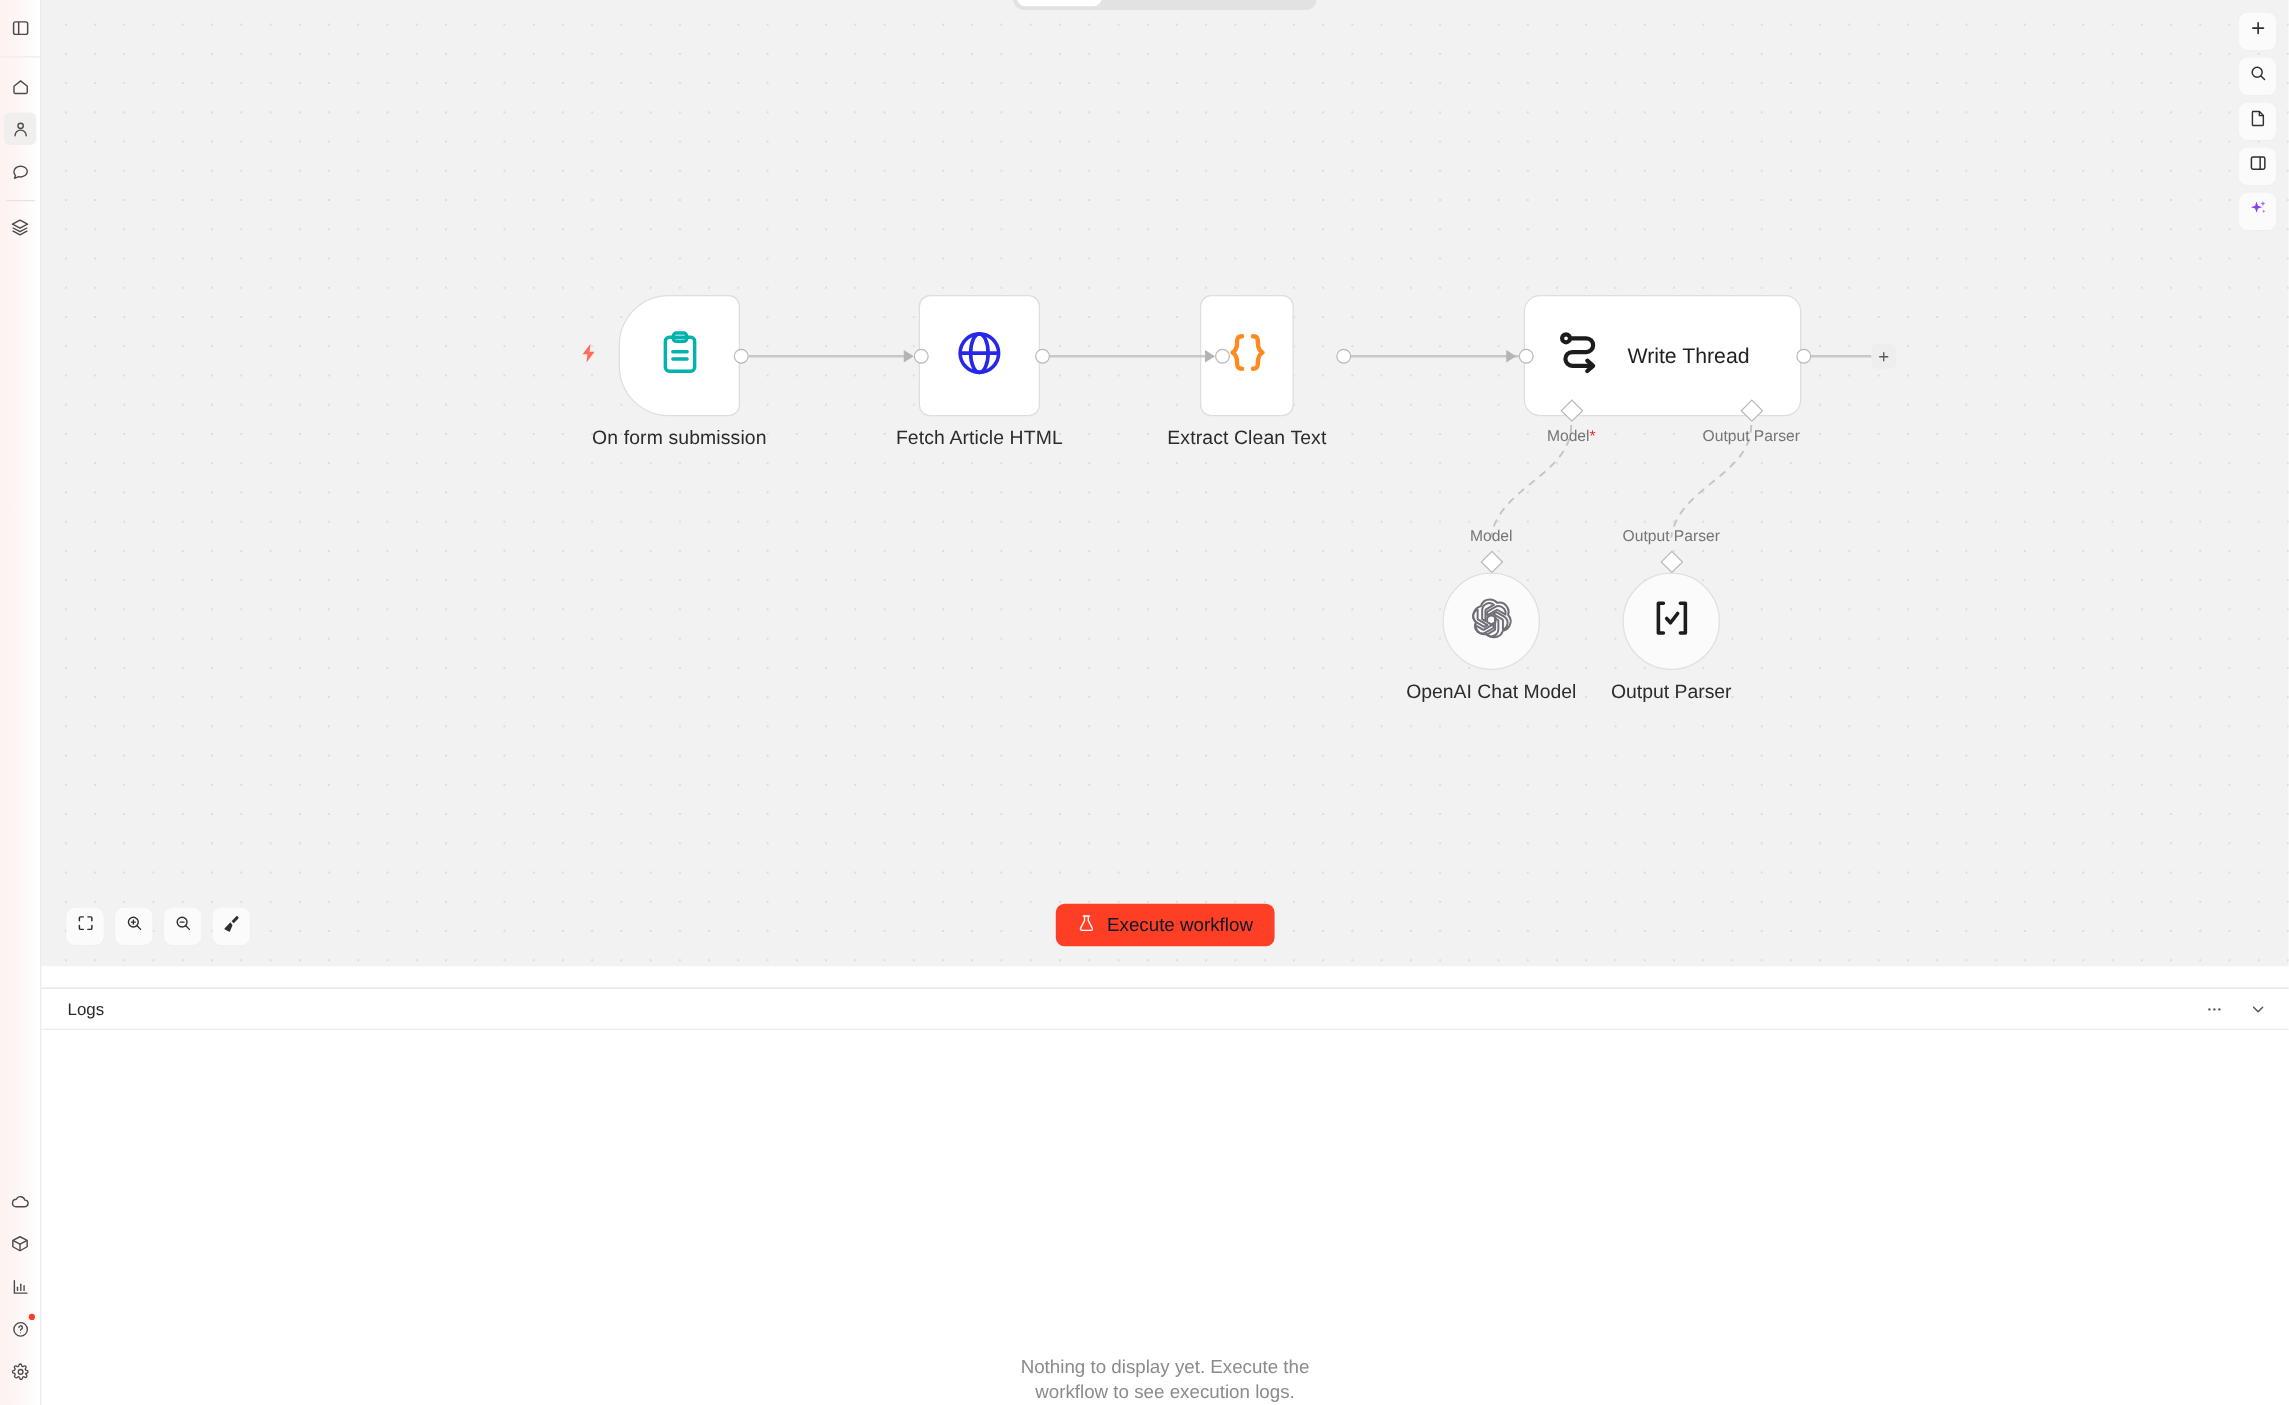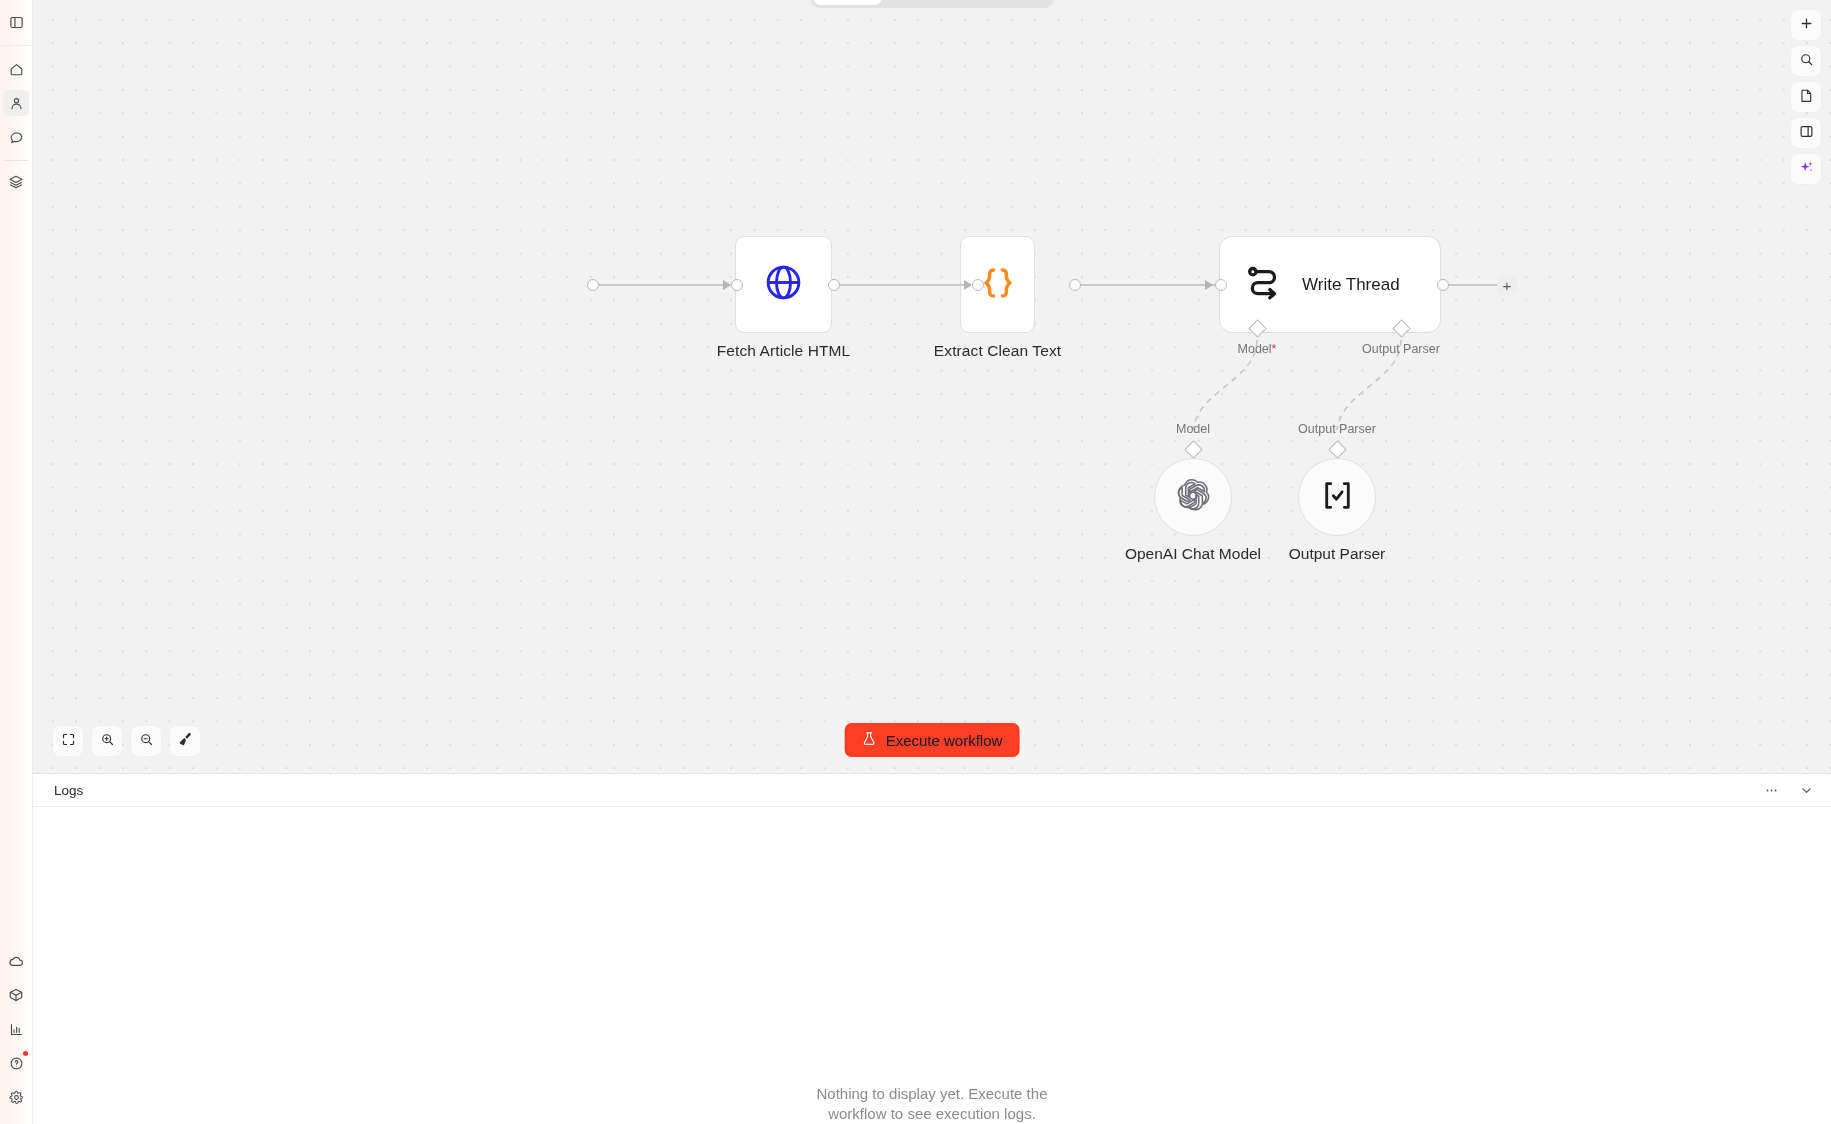--- a/index.html
+++ b/index.html
@@ -161,21 +161,21 @@
   .execute-btn {
     position:absolute; left: 50%; transform: translateX(-50%); bottom: 16px;
     background:#ff3f25; color:#0f172a; border:none; border-radius: 7px;
     height: 34px; padding: 0 17px;
     display:flex; align-items:center; gap: 9px;
     font-size: 15px; font-family:"Liberation Sans", sans-serif;
     cursor:pointer; z-index: 14;
   }
 
   
-  .logs-panel { flex: 1 1 auto; background:#ffffff; display:flex; flex-direction:column; border-top:1px solid #e3e3e3; }
+  .logs-panel { flex: 1 1 auto; background:#ffffff; display:flex; flex-direction:column; border-top:1px solid #e3e3e3;margin-top:17px; }
   .logs-header {
     height: 33px; display:flex; align-items:center;
     padding: 0 17px 0 21px; border-bottom: 1px solid #ededed;
     justify-content: space-between;
   }
   .logs-title { font-size: 13.5px; color:#2b2b2b; }
   .logs-actions { display:flex; align-items:center; gap: 20px; color:#555; }
   .logs-act { cursor:pointer; display:flex; align-items:center; }
   .logs-body {
     flex:1 1 auto; display:flex; align-items:flex-end; justify-content:center;
@@ -345,20 +345,35 @@
             </svg>
           </span>
         </div>
       </div>
 
       <svg class="dashed-svg">
         <path d="M1224,340 C1224,380 1165,390 1160,430" stroke="#c4c4c4" stroke-width="1.5" fill="none" stroke-dasharray="6,5"></path>
         <path d="M1368,340 C1368,380 1309,390 1304,430" stroke="#c4c4c4" stroke-width="1.5" fill="none" stroke-dasharray="6,5"></path>
       </svg>
 
+      <div class="node trigger" style="left:462px; top:236px; width:97px; height:97px;">
+        <span class="trigger-bolt">
+          <svg width="18" height="18" viewBox="0 0 24 24" fill="currentColor">
+            <path d="M13.8 2 5.4 13.1h5.1L9.6 22l8.6-11.4h-5.2z"></path>
+          </svg>
+        </span>
+        <span class="node-inner-icon">
+          <svg width="38" height="38" viewBox="0 0 24 24" fill="none" stroke="#00b3ad" stroke-width="1.75" stroke-linecap="round" stroke-linejoin="round">
+            <rect x="4.6" y="4.3" width="14.8" height="17.2" rx="2"></rect>
+            <rect x="8.7" y="2.2" width="6.6" height="4.1" rx="1.3"></rect>
+            <path d="M8.4 11.6h7.2M8.4 15.3h7.2"></path>
+          </svg>
+        </span>
+        <span class="node-label">On form submission</span>
+      </div>
       <div class="port" style="left:560px; top:285px;"></div>
 
       <div class="wire" style="left:566px; top:284px; width:130px;"></div>
       <div class="wire-arrow" style="left:690px; top:285px;"></div>
 
       <div class="port" style="left:704px; top:285px;"></div>
       <div class="node" style="left:702px; top:236px; width:97px; height:97px;">
         <span class="node-inner-icon">
           <svg width="41" height="41" viewBox="0 0 24 24" fill="none" stroke="#2727ea" stroke-width="1.7">
             <circle cx="12" cy="12" r="9"></circle>

